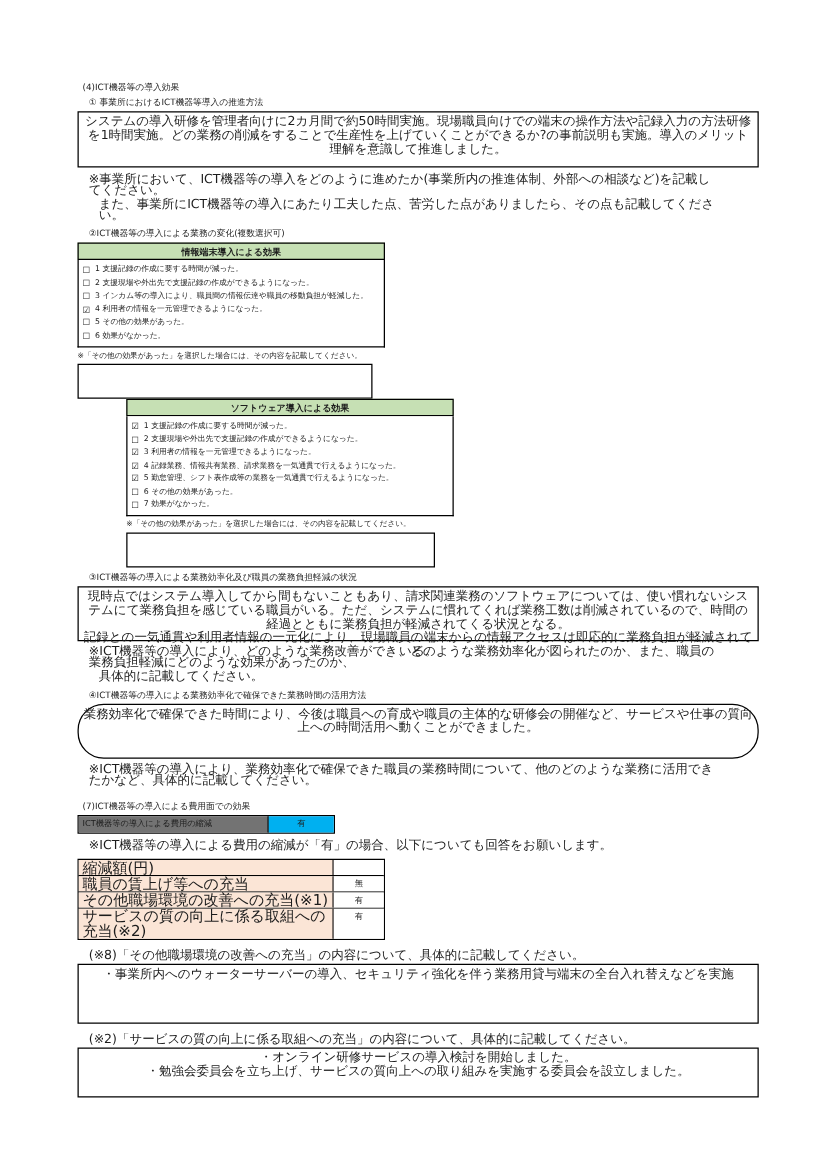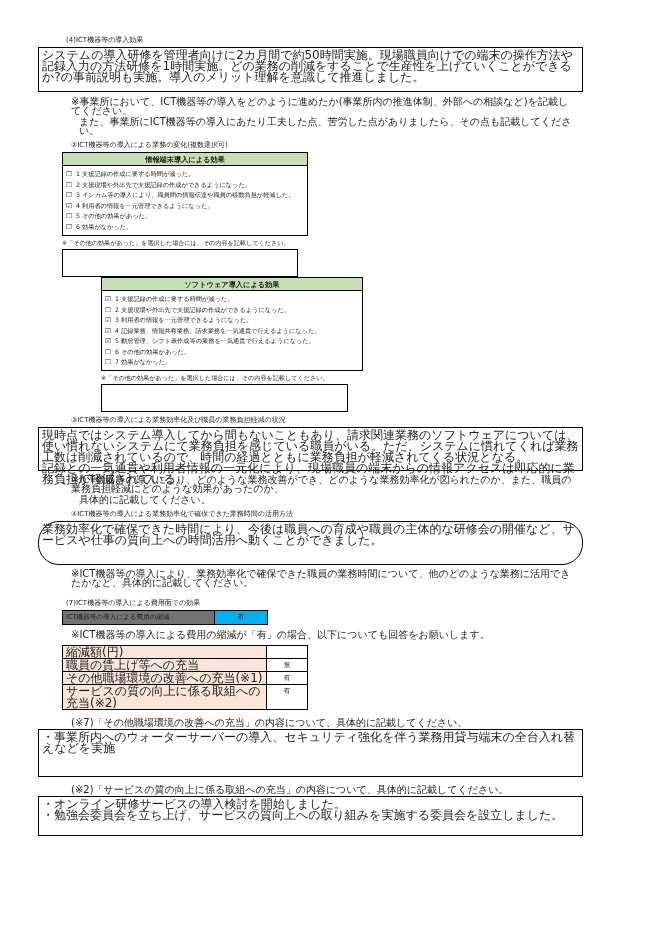--- a/index.html
+++ b/index.html
@@ -1,22 +1,22 @@
 <!DOCTYPE html>
 <html lang="ja"><head>
 <meta charset="utf-8">
 <style>
   html,body{margin:0;padding:0;background:#fff;}
   body{width:665px;height:928px;overflow:hidden;font-family:"DejaVu Sans","Liberation Sans",sans-serif;color:#1c1c1c;}
-  .page{position:relative;width:572px;height:928px;padding-top:36px;box-sizing:border-box;}
+  .page{position:relative;width:572px;height:928px;padding-top:66px;box-sizing:border-box;}
   .h{font-size:7px;line-height:9px;margin-left:66px;}
   .sub-h{font-size:7px;line-height:9px;margin-left:71px;}
   .note{font-size:10px;line-height:9px;margin-left:71px;}
   .note.indent{margin-left:79px;}
-  .tbox{margin-left:38px;width:537px;border:1px solid #000;padding:2px 3px;font-size:12px;line-height:11px;white-space:pre-line;background:#fff;}
+  .tbox{margin-left:62px;width:537px;border:1px solid #000;padding:2px 3px;font-size:10px;line-height:11px;white-space:pre-line;background:#fff;text-align:center;}
   .box1{margin-top:2px;height:39px;}
   .box3{margin-top:2px;height:38px;}
   .box4{margin-top:2px;height:38px;border-radius:21px;}
   .box5{margin-top:2px;height:42px;}
   .box6{margin-top:2px;height:34px;}
   .mt3{margin-top:3px;} .mt5{margin-top:5px;} .mt2{margin-top:2px;} .mt6{margin-top:6px;}
   .mt4{margin-top:4px;} .mt12{margin-top:12px;} .mt8{margin-top:8px;}
 
   .tables-row{display:flex;margin-left:62px;margin-top:2px;flex-direction:column;}
   .col-left{width:246px;}
@@ -43,20 +43,21 @@
   .alloc-row:last-child{border-bottom:none;}
   .alloc-label{width:204px;background:#fbe5d6;font-size:12px;line-height:12px;padding:0 3px;border-right:1px solid #000;box-sizing:border-box;}
   .alloc-value{flex:1;background:#fff;font-size:6.6px;line-height:12px;text-align:center;}
 </style>
 </head>
 <body>
 
 <div class="page">
 
   <div class="h">(4)ICT機器等の導入効果</div>
+  <div class="sub-h mt3">① 事業所におけるICT機器等導入の推進方法</div>
   <div class="tbox box1">システムの導入研修を管理者向けに2カ月間で約50時間実施。現場職員向けでの端末の操作方法や記録入力の方法研修を1時間実施。どの業務の削減をすることで生産性を上げていくことができるか?の事前説明も実施。導入のメリット理解を意識して推進しました。</div>
   <div class="note mt5">※事業所において、ICT機器等の導入をどのように進めたか(事業所内の推進体制、外部への相談など)を記載してください。</div>
   <div class="note indent mt2">また、事業所にICT機器等の導入にあたり工夫した点、苦労した点がありましたら、その点も記載してください。</div>
 
   <div class="sub-h mt6">②ICT機器等の導入による業務の変化(複数選択可)</div>
 
   <div class="tables-row">
 
     <div class="col-left">
       <div class="chk-table-header">情報端末導入による効果</div>
@@ -169,20 +170,20 @@
     <div class="alloc-row">
       <div class="alloc-label">その他職場環境の改善への充当(※1)</div>
       <div class="alloc-value">有</div>
     </div>
     <div class="alloc-row">
       <div class="alloc-label">サービスの質の向上に係る取組への充当(※2)</div>
       <div class="alloc-value">有</div>
     </div>
   </div>
 
-  <div class="note mt8">(※7)「その他職場環境の改善への充当」の内容について、具体的に記載してください。</div>
+  <div class="note mt8">(※8)「その他職場環境の改善への充当」の内容について、具体的に記載してください。</div>
   <div class="tbox box5">・事業所内へのウォーターサーバーの導入、セキュリティ強化を伴う業務用貸与端末の全台入れ替えなどを実施</div>
 
   <div class="note mt8">(※2)「サービスの質の向上に係る取組への充当」の内容について、具体的に記載してください。</div>
   <div class="tbox box6">・オンライン研修サービスの導入検討を開始しました。
 ・勉強会委員会を立ち上げ、サービスの質向上への取り組みを実施する委員会を設立しました。</div>
 
 </div>
 
 </body></html>

